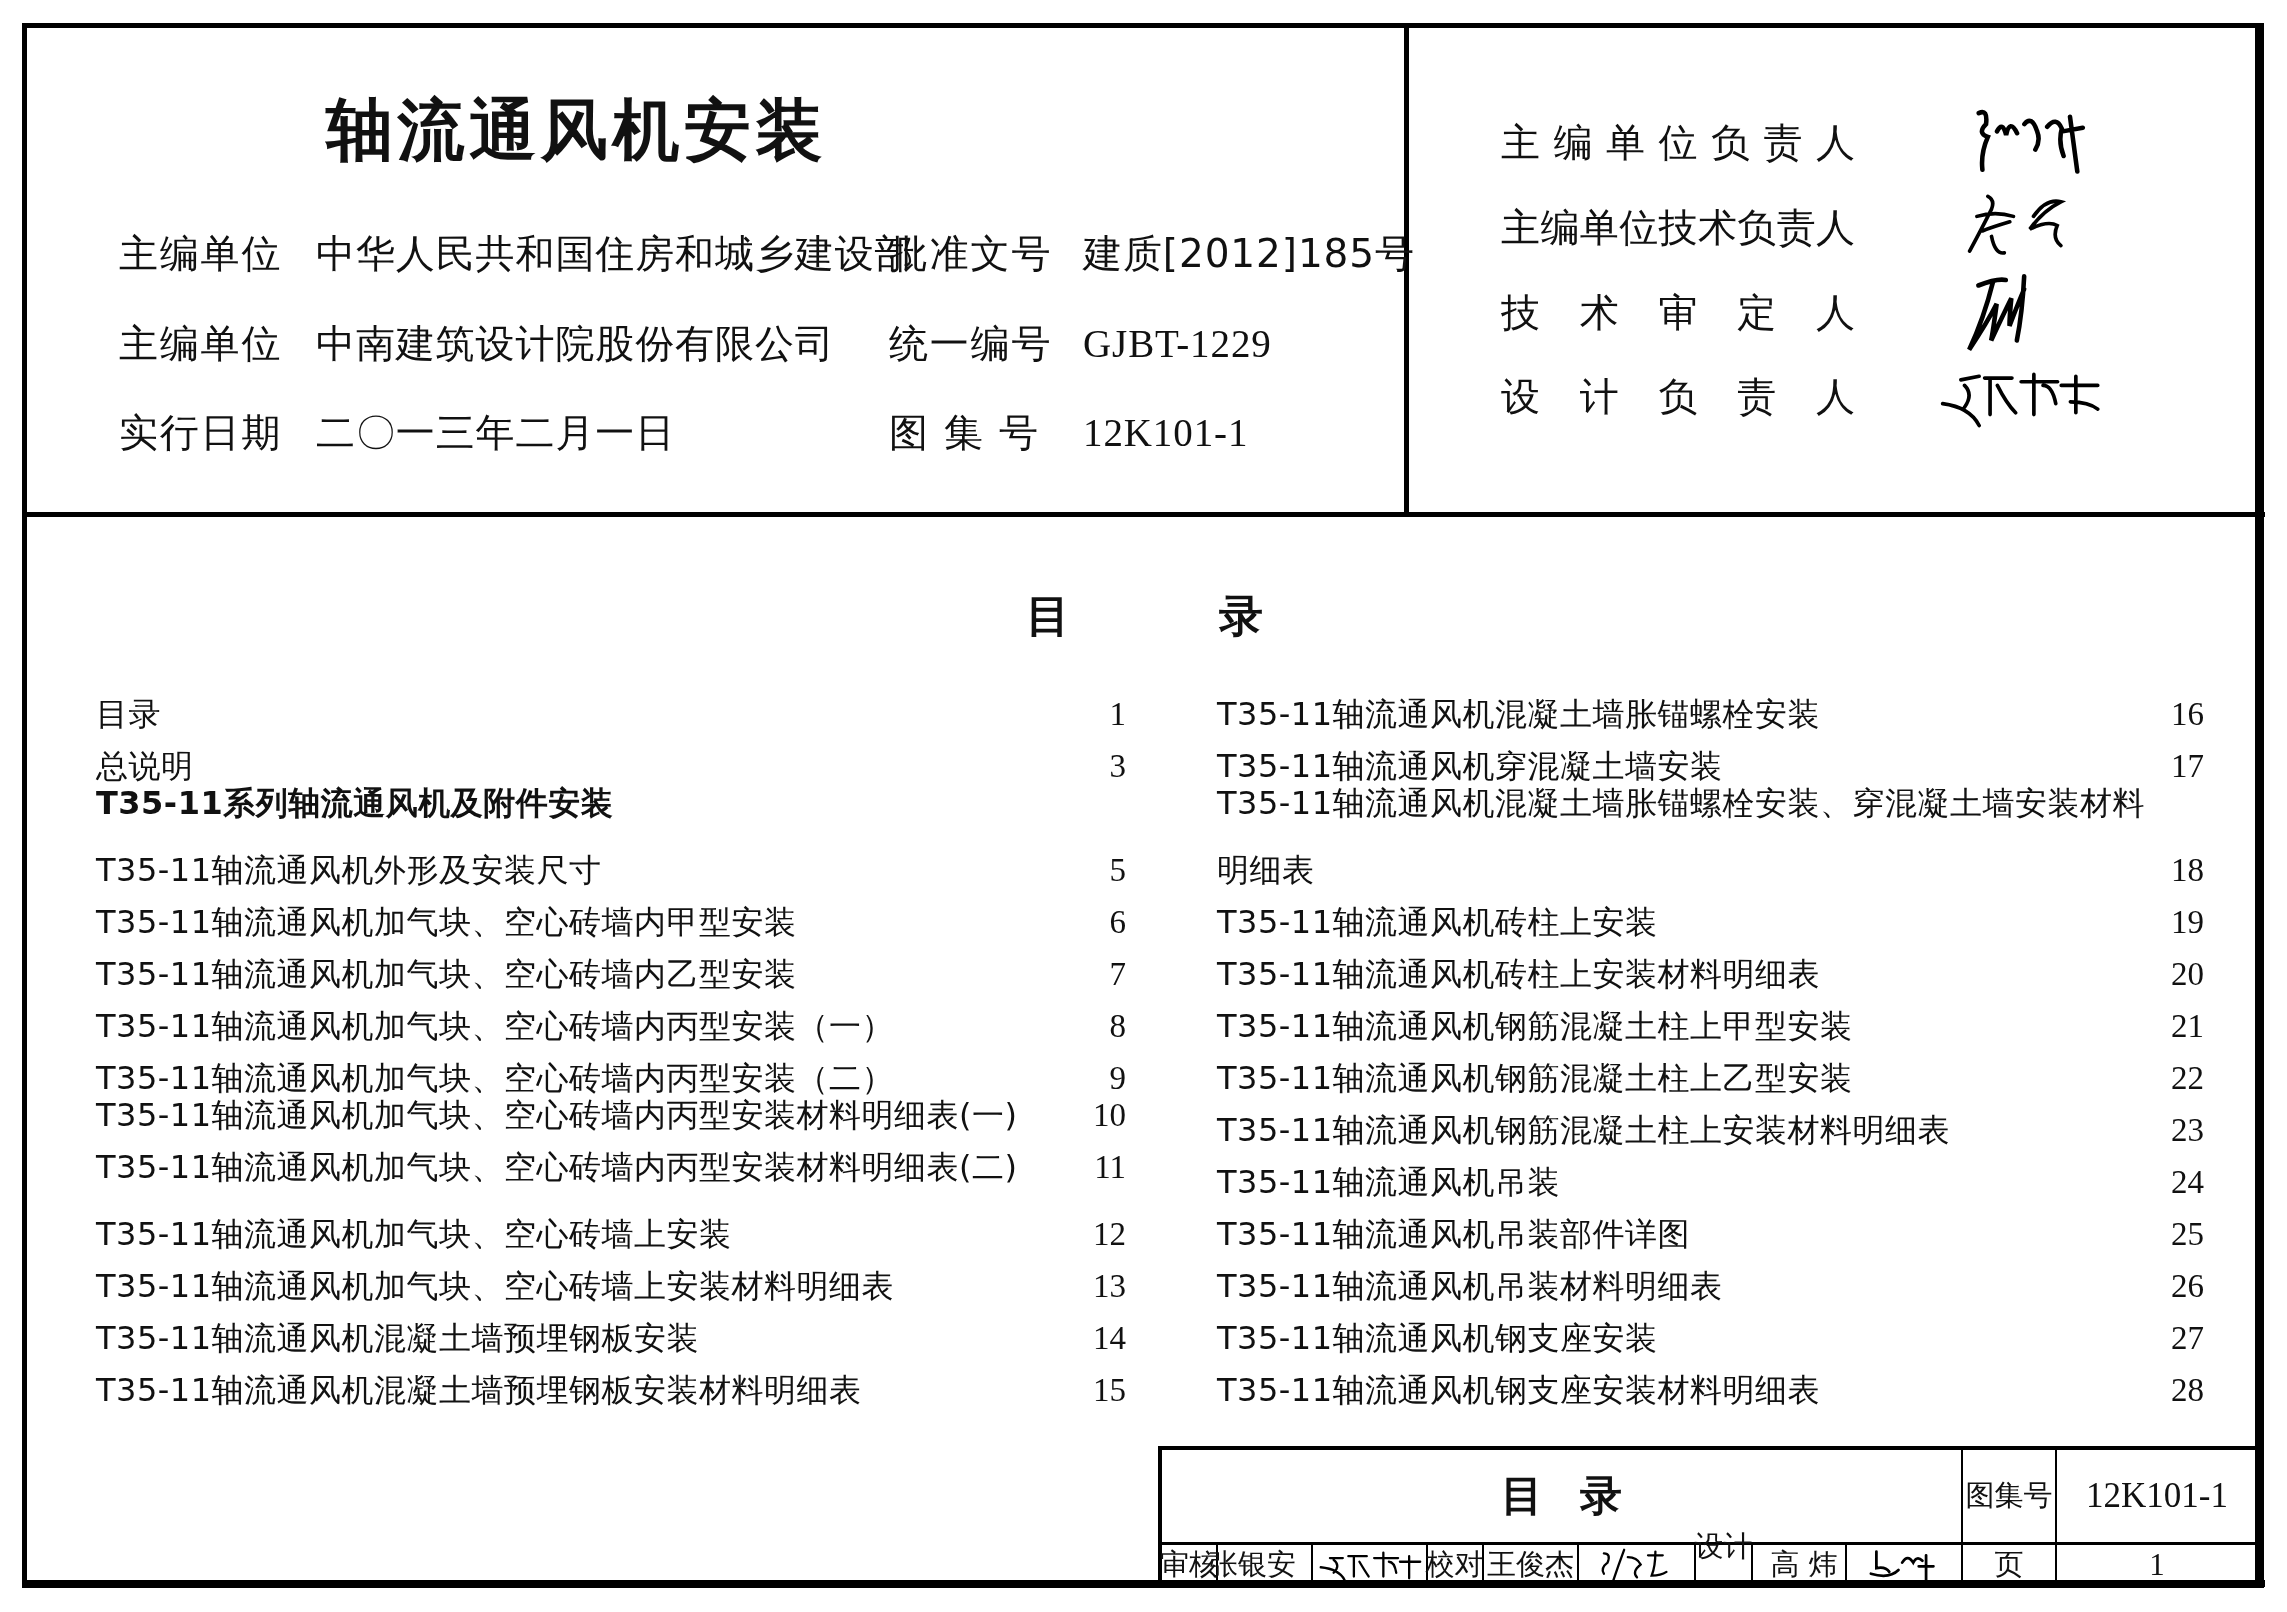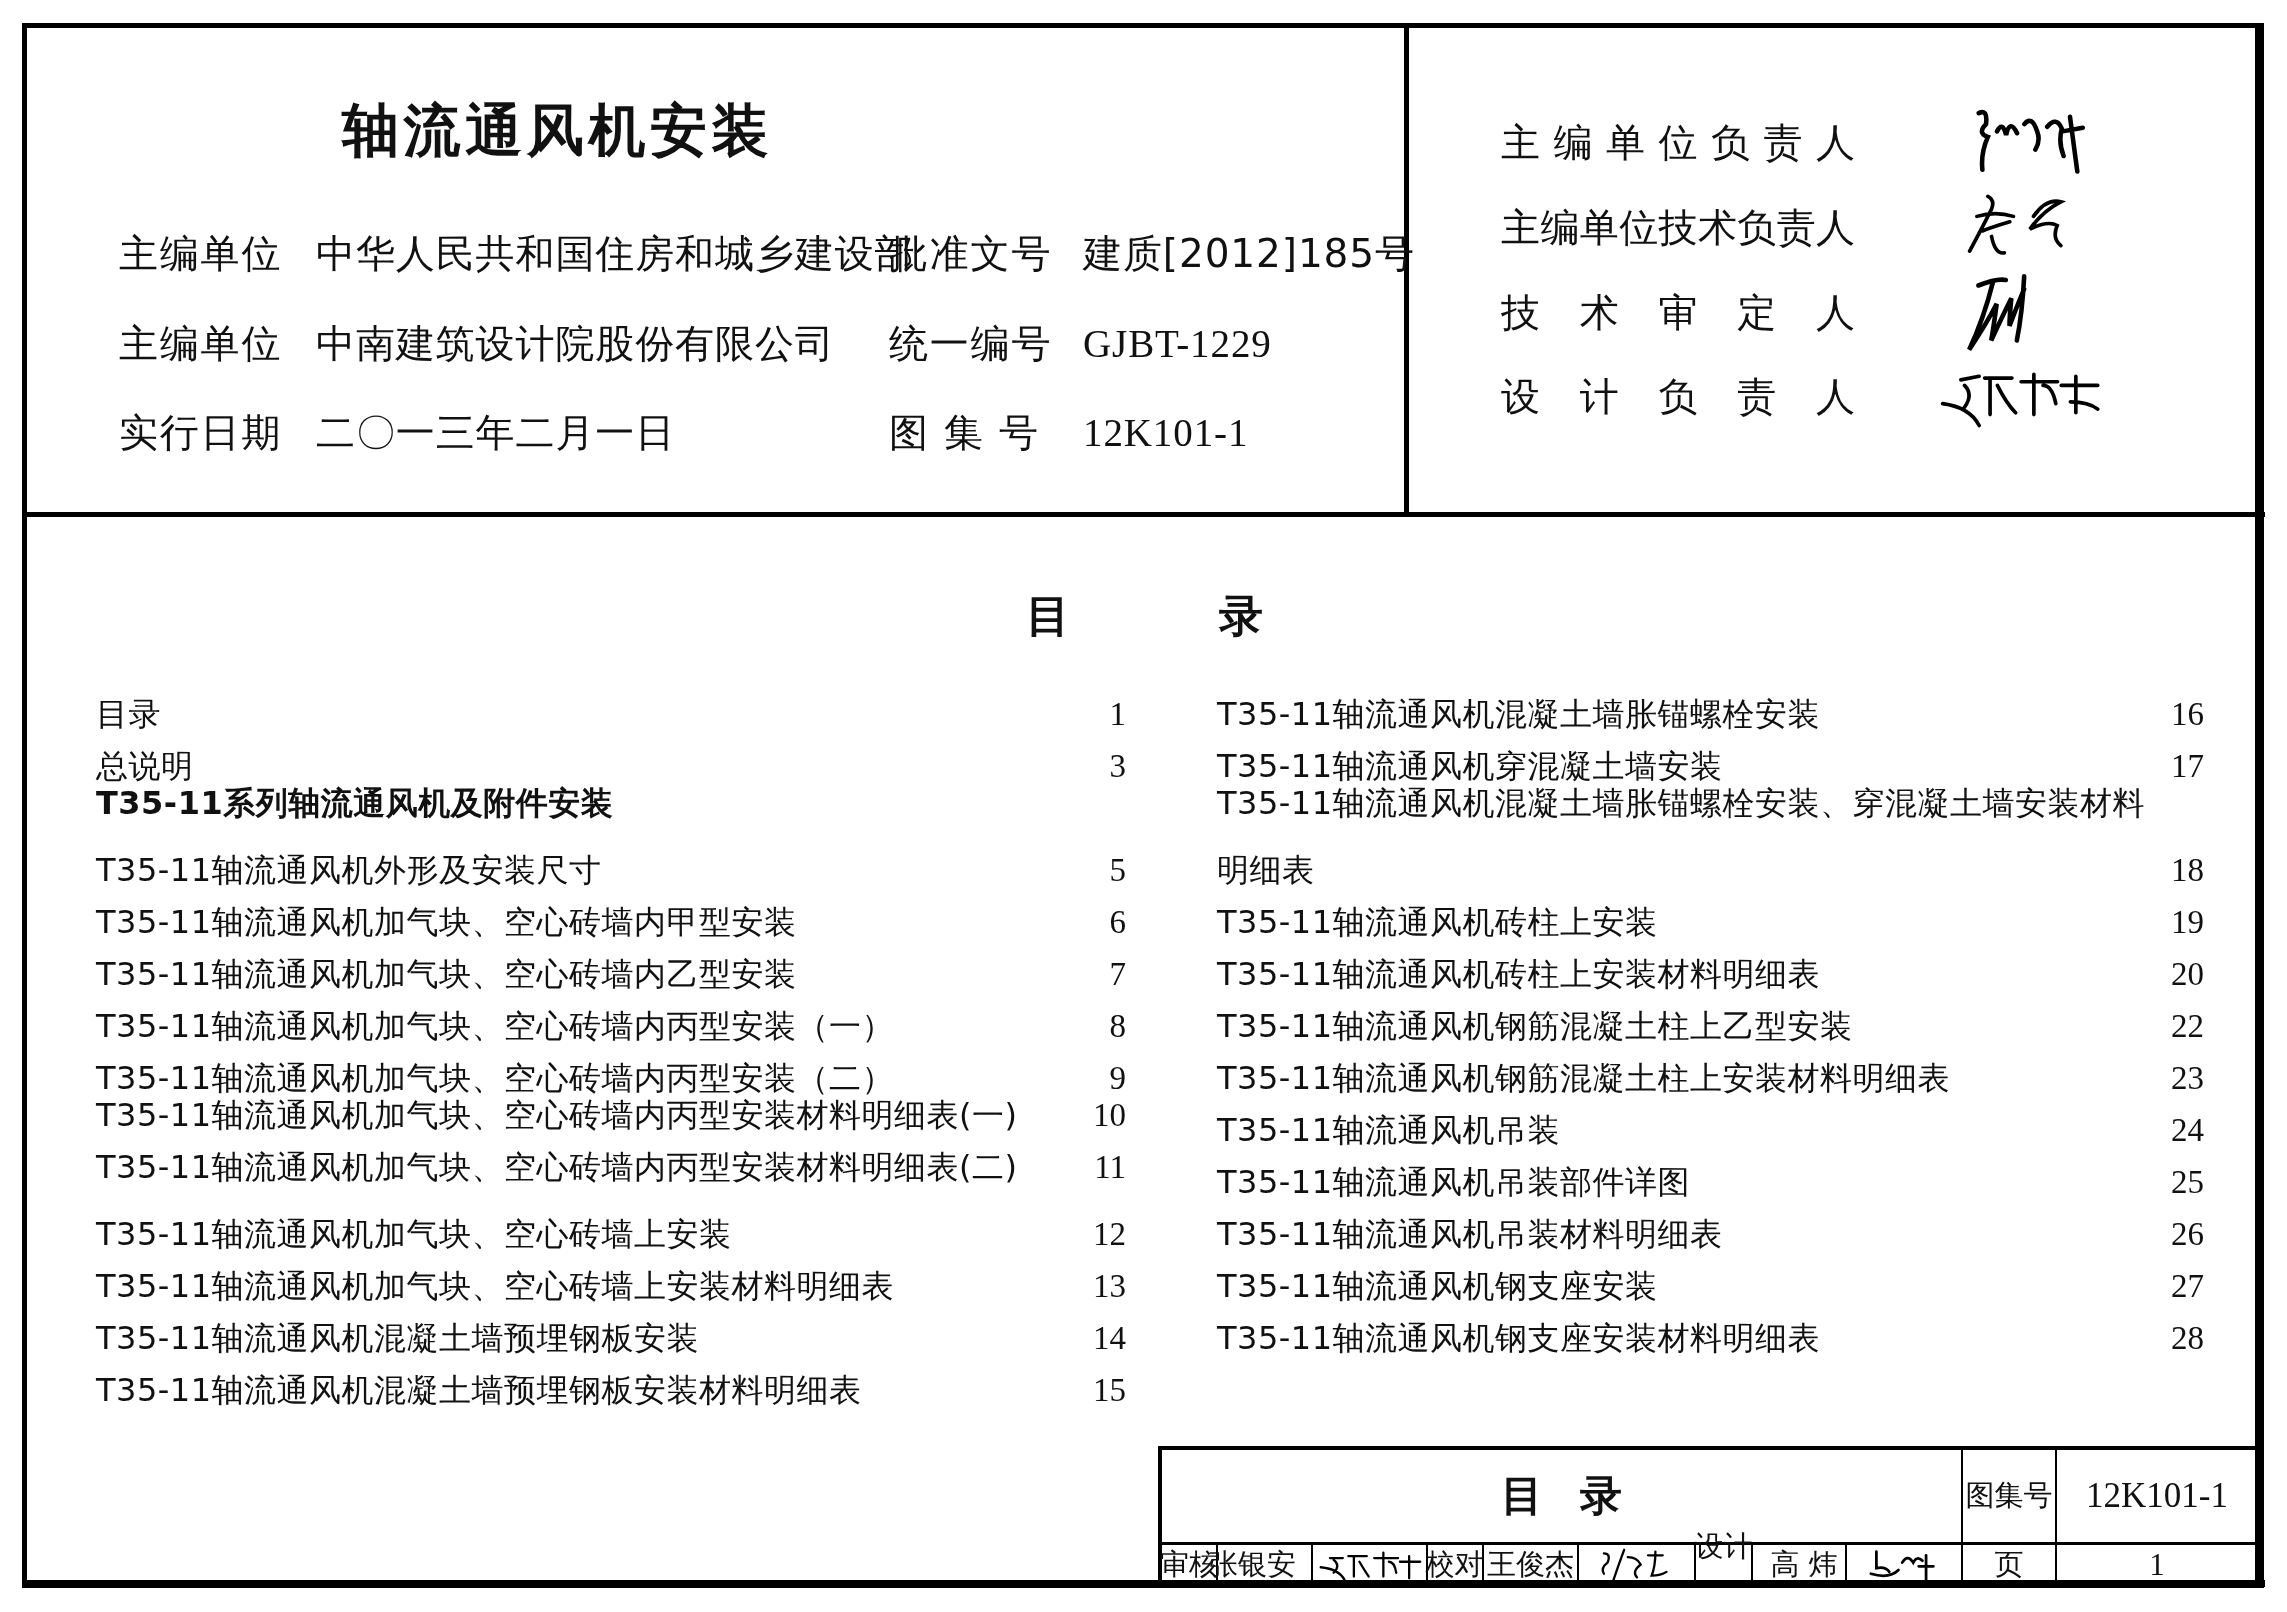--- a/index.html
+++ b/index.html
@@ -4,21 +4,21 @@
 <style>
   html, body { margin:0; padding:0; background:#ffffff; }
   body { width:2288px; height:1613px; position:relative; overflow:hidden;
          font-family:"DejaVu Sans", "Liberation Sans", sans-serif; color:#111; }
   .frame { position:absolute; left:22px; top:23px; width:2232px; height:1555px;
            border:5.5px solid #000; box-sizing:content-box; }
   .hline { position:absolute; background:#000; }
   .vline { position:absolute; background:#000; }
 
   
-  .doc-title { position:absolute; left:342px; top:84px; font-size:57px; font-weight:bold;
+  .doc-title { position:absolute; left:326px; top:84px; font-size:67px; font-weight:bold;
                letter-spacing:4.6px; line-height:92px; white-space:nowrap; }
   .info-row { position:absolute; left:119px; height:51px; line-height:51px; font-size:39px;
               white-space:nowrap; }
   .info-row span { position:absolute; top:0; white-space:nowrap; }
   .info-row .l1 { left:0; letter-spacing:1.8px; }
   .info-row .v1 { left:197px; letter-spacing:0.9px; }
   .info-row .l2 { left:770px; letter-spacing:1.8px; }
   .info-row .v2 { left:964px; font-family:"Liberation Serif","DejaVu Serif",serif; letter-spacing:0.9px; }
   .info-row .v2.cjk { font-family:"DejaVu Sans","Liberation Sans",sans-serif; }
 
@@ -232,20 +232,25 @@
       <span class="t">T35-11轴流通风机砖柱上安装</span>
       <span class="dots"></span>
       <span class="pg">19</span>
     </div>
   <div class="toc-item">
       <span class="t">T35-11轴流通风机砖柱上安装材料明细表</span>
       <span class="dots"></span>
       <span class="pg">20</span>
     </div>
   <div class="toc-item">
+      <span class="t">T35-11轴流通风机钢筋混凝土柱上甲型安装</span>
+      <span class="dots"></span>
+      <span class="pg">21</span>
+    </div>
+  <div class="toc-item">
       <span class="t">T35-11轴流通风机钢筋混凝土柱上乙型安装</span>
       <span class="dots"></span>
       <span class="pg">22</span>
     </div>
   <div class="toc-item">
       <span class="t">T35-11轴流通风机钢筋混凝土柱上安装材料明细表</span>
       <span class="dots"></span>
       <span class="pg">23</span>
     </div>
   <div class="toc-item">

